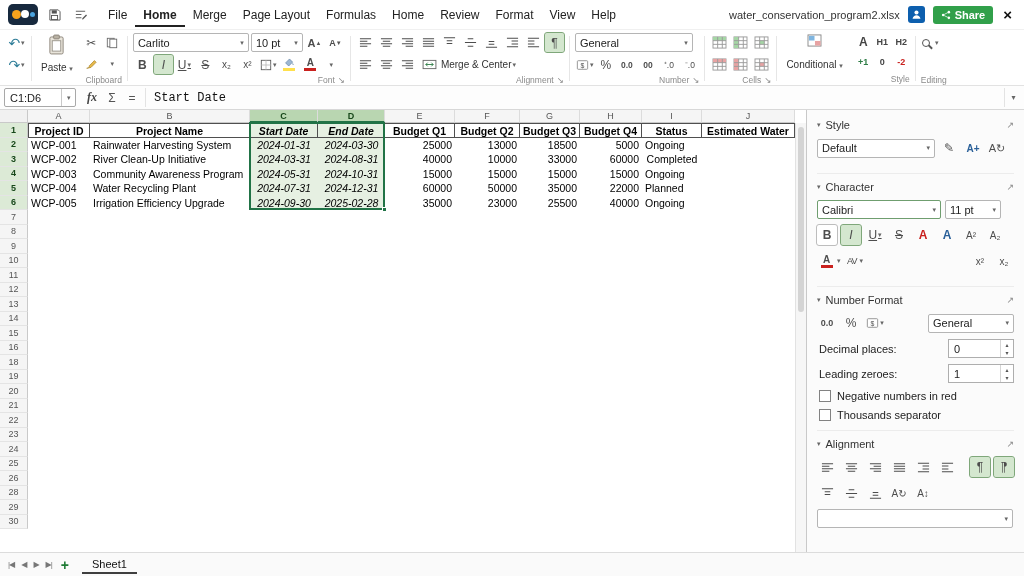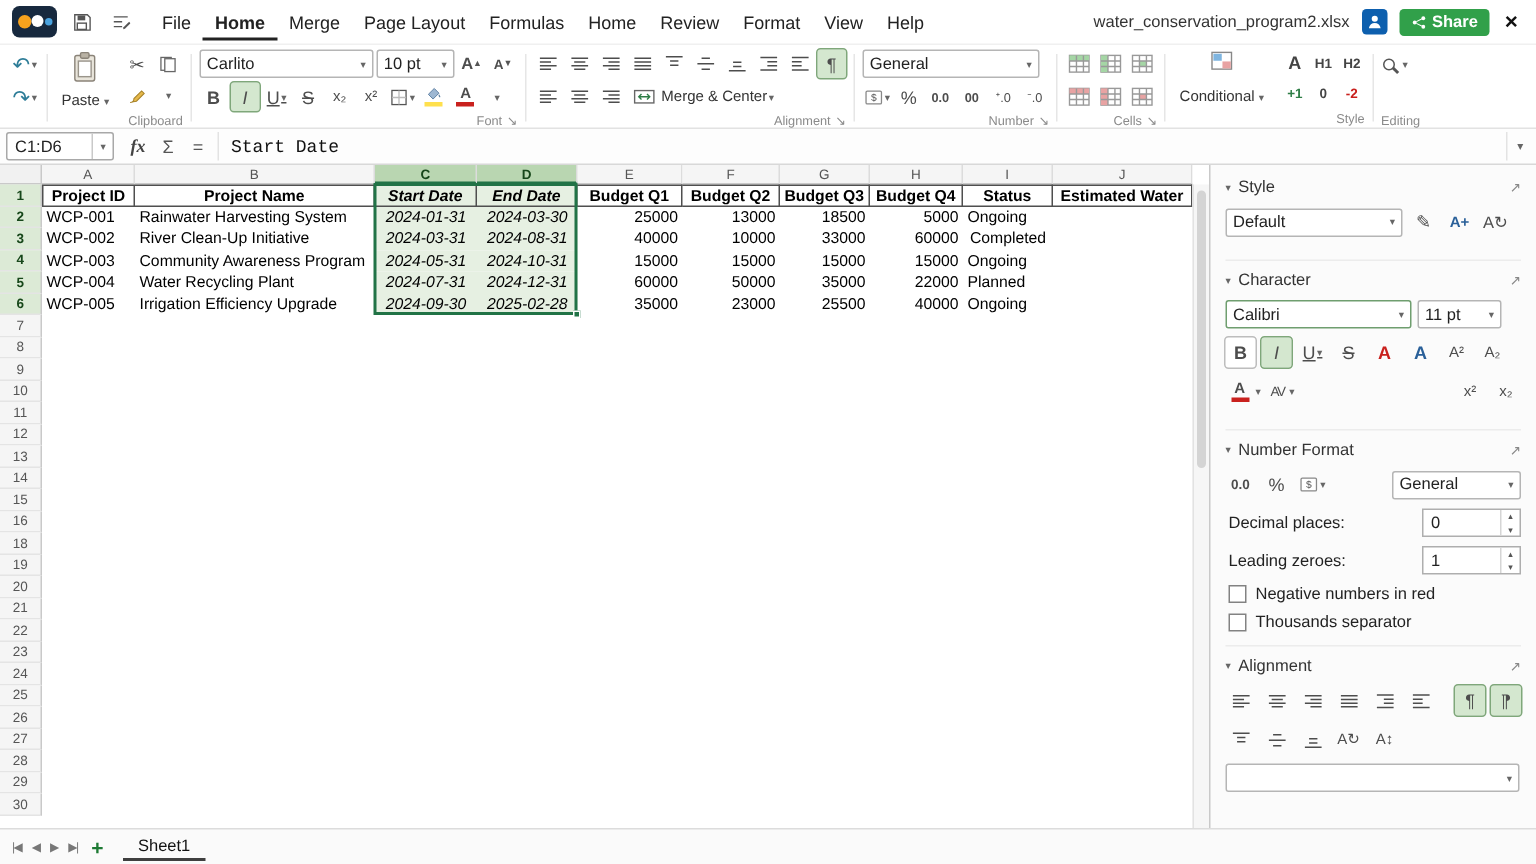--- a/index.html
+++ b/index.html
@@ -862,33 +862,20 @@
           <div class="cell a-center datecol" style="width: 68px;"></div>
           <div class="cell a-center datecol" style="width: 67px;"></div>
           <div class="cell a-right" style="width: 70px;"></div>
           <div class="cell a-right" style="width: 65px;"></div>
           <div class="cell a-right" style="width: 60px;"></div>
           <div class="cell a-right" style="width: 62px;"></div>
           <div class="cell a-left" style="width: 60px;"></div>
           <div class="cell a-left" style="width: 93px;"></div>
         </div>
         <div class="grow">
-          <div class="rowhdr">27</div>
-          <div class="cell a-left" style="width: 62px;"></div>
-          <div class="cell a-left" style="width: 160px;"></div>
-          <div class="cell a-center datecol" style="width: 68px;"></div>
-          <div class="cell a-center datecol" style="width: 67px;"></div>
-          <div class="cell a-right" style="width: 70px;"></div>
-          <div class="cell a-right" style="width: 65px;"></div>
-          <div class="cell a-right" style="width: 60px;"></div>
-          <div class="cell a-right" style="width: 62px;"></div>
-          <div class="cell a-left" style="width: 60px;"></div>
-          <div class="cell a-left" style="width: 93px;"></div>
-        </div>
-        <div class="grow">
           <div class="rowhdr">28</div>
           <div class="cell a-left" style="width: 62px;"></div>
           <div class="cell a-left" style="width: 160px;"></div>
           <div class="cell a-center datecol" style="width: 68px;"></div>
           <div class="cell a-center datecol" style="width: 67px;"></div>
           <div class="cell a-right" style="width: 70px;"></div>
           <div class="cell a-right" style="width: 65px;"></div>
           <div class="cell a-right" style="width: 60px;"></div>
           <div class="cell a-right" style="width: 62px;"></div>
           <div class="cell a-left" style="width: 60px;"></div>

